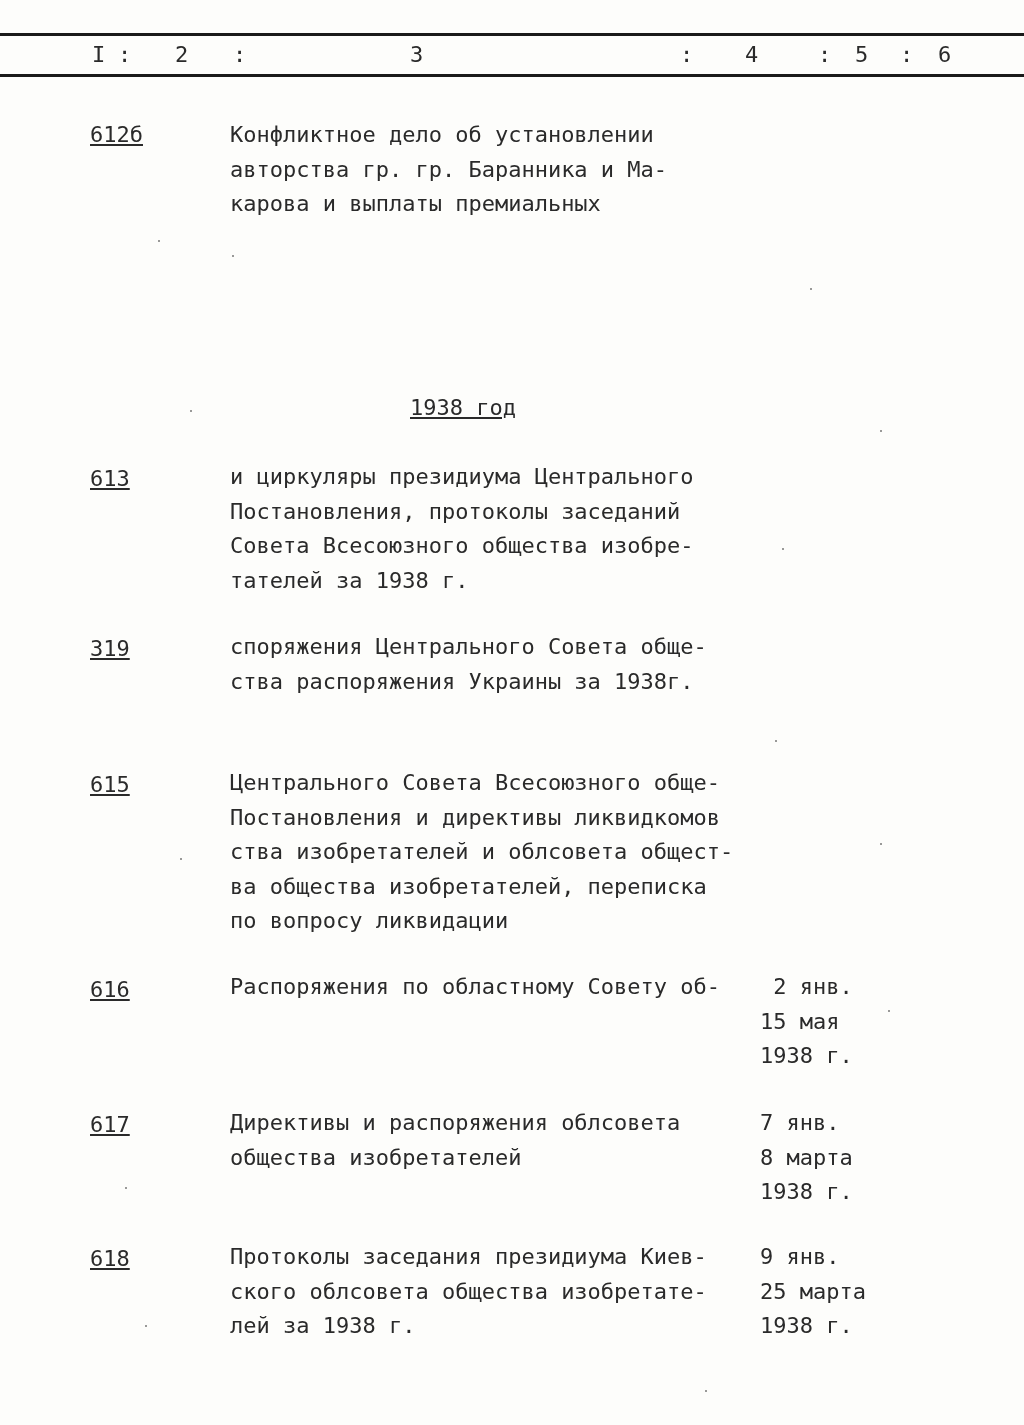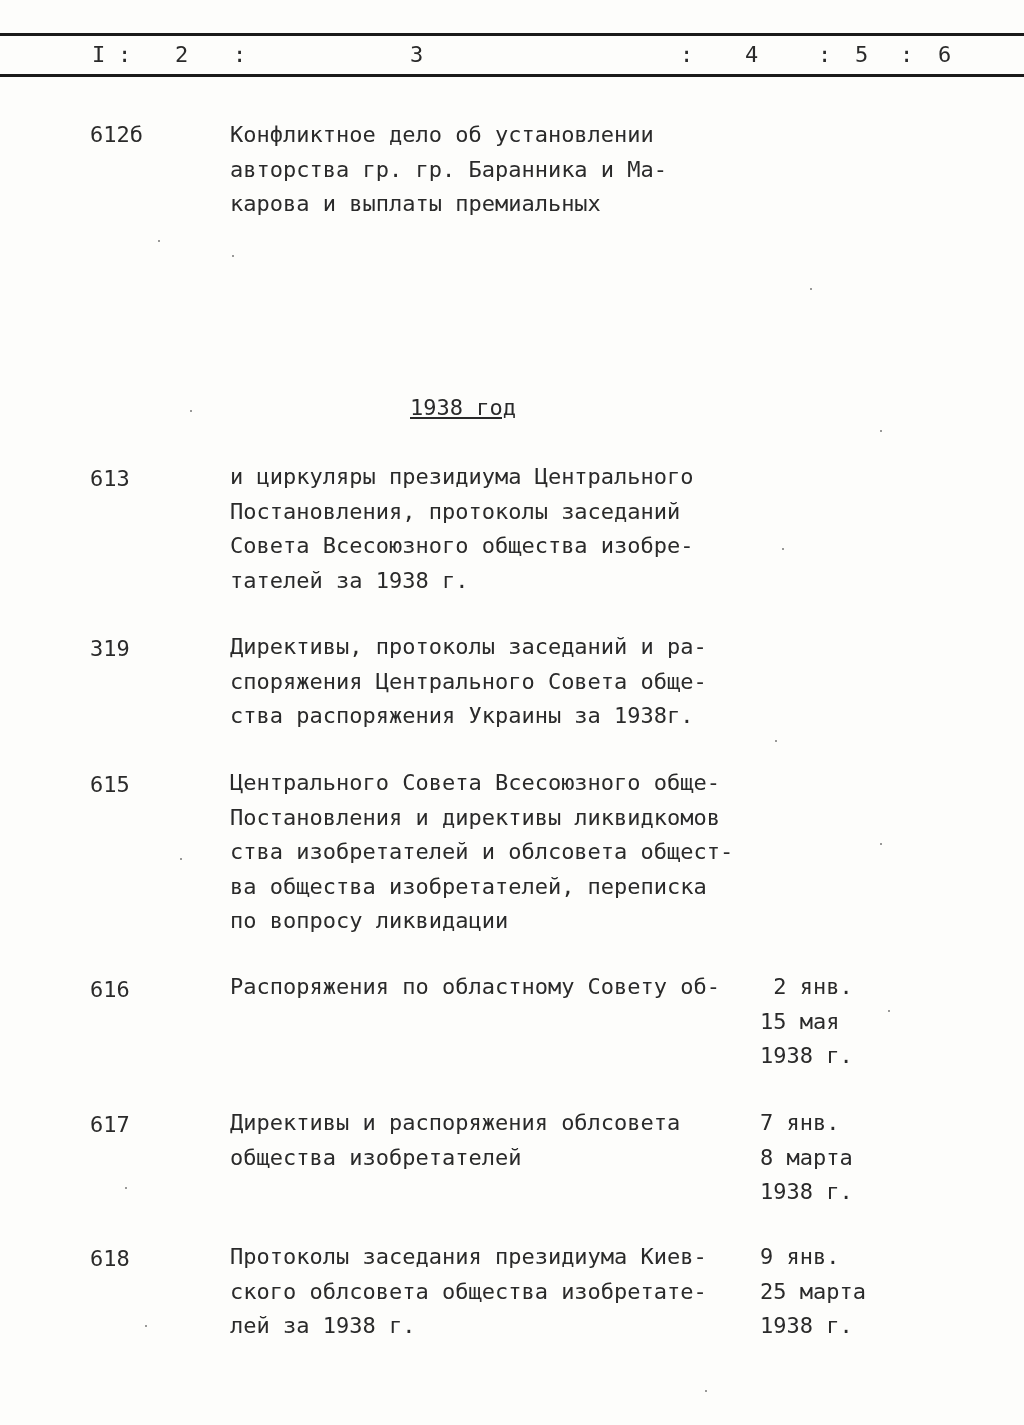--- a/index.html
+++ b/index.html
@@ -7,21 +7,21 @@
     width:1024px; height:1425px; position:relative; overflow:hidden;
     background:#fdfdfb; color:#2a2a2a;
     font-family:"DejaVu Sans Mono","Liberation Mono",monospace;
     font-size:22px;
   }
   .rule { position:absolute; left:0; width:1024px; background:#1a1a1a; }
   .rule.top { top:33px; height:3px; }
   .rule.bottom { top:74px; height:3px; }
   .hdr { position:absolute; top:42px; font-size:22px; letter-spacing:1px; }
   .section-title { position:absolute; top:395px; left:410px; font-size:22px;text-decoration:underline; }
-  .num { position:absolute; left:90px; font-size:22px; }
+  .num { position:absolute; left:90px; font-size:22px;text-decoration:underline; }
   .desc { position:absolute; left:230px; line-height:34.5px; white-space:pre; }
   .dates { position:absolute; left:760px; line-height:34.5px; white-space:pre; }
   .speck { position:absolute; width:2px; height:2px; background:#777; border-radius:1px; }
 </style>
 </head>
 <body>
 
 <div class="rule top"></div>
 <div class="rule bottom"></div>
 
@@ -46,21 +46,21 @@
 
 <div class="section-title">1938 год</div>
 
 <div>
   <div class="num" style="top:466px">613</div>
   <div class="desc" style="top:460px"><div>и циркуляры президиума Центрального</div><div>Постановления, протоколы заседаний</div><div>Совета Всесоюзного общества изобре-</div><div>тателей за 1938 г.</div></div>
 </div>
 
 <div>
   <div class="num" style="top:636px">319</div>
-  <div class="desc" style="top:630px"><div>Директивы, протоколы заседаний и ра-</div><div>споряжения Центрального Совета обще-</div><div>ства распоряжения Украины за 1938г.</div></div>
+  <div class="desc" style="top:630px"><div>споряжения Центрального Совета обще-</div><div>ства распоряжения Украины за 1938г.</div></div>
 </div>
 
 <div>
   <div class="num" style="top:772px">615</div>
   <div class="desc" style="top:766px"><div>Центрального Совета Всесоюзного обще-</div><div>Постановления и директивы ликвидкомов</div><div>ства изобретателей и облсовета общест-</div><div>ва общества изобретателей, переписка</div><div>по вопросу ликвидации</div></div>
 </div>
 
 <div>
   <div class="num" style="top:977px">616</div>
   <div class="desc" style="top:970px"><div>Распоряжения по областному Совету об-</div></div>

